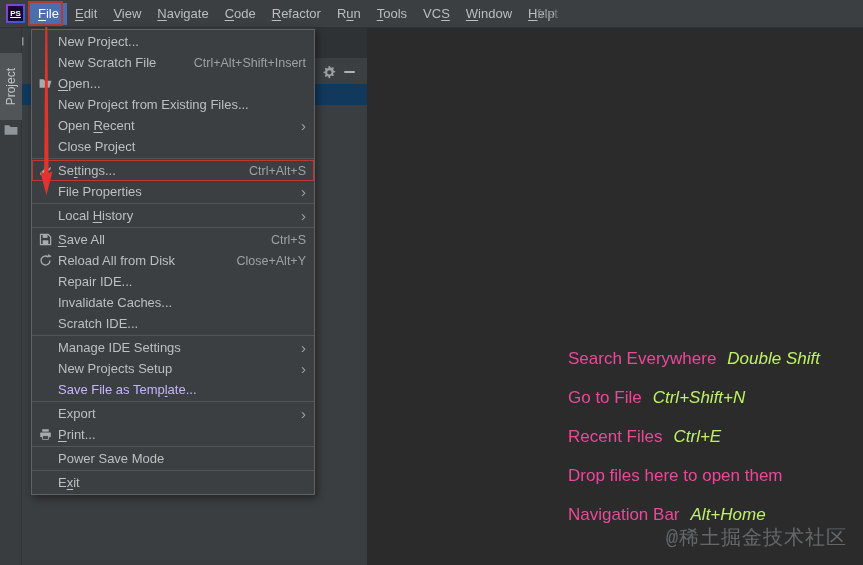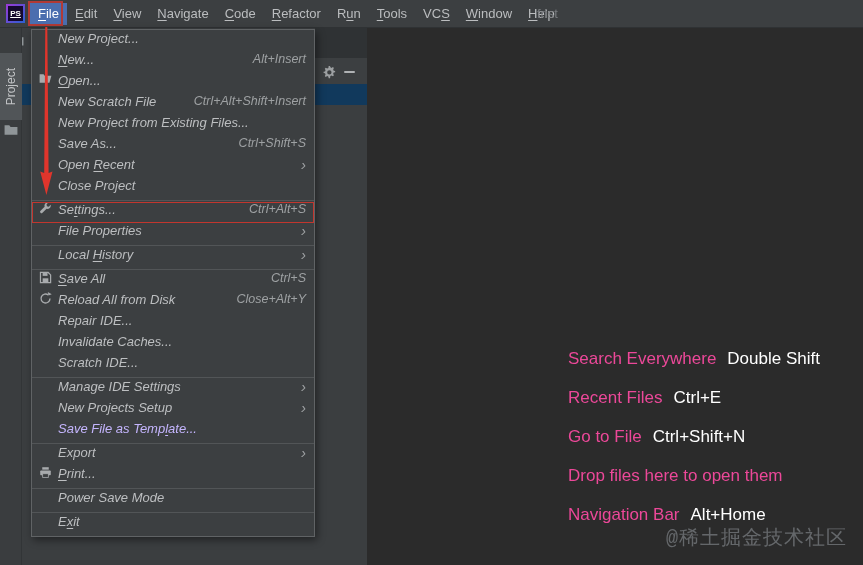--- a/index.html
+++ b/index.html
@@ -59,35 +59,35 @@
   .hide-btn { position:absolute; left:29px; top:12px; width:12px; height:4px; display:flex; align-items:center; }
   .minus-bar { width:11px; height:2px; background:#AFB2B4; border-radius:1px; }
   .tree-sel-row { position:absolute; left:0; top:56px; width:345px; height:21px; background:#11395C; }
   .root-folder { position:absolute; left:-13px; top:5px; }
 
   
   .editor { position:absolute; left:367px; top:28px; width:496px; height:537px; background:#2B2B2B; z-index:1; }
   .hints { position:absolute; left:201px; top:321px; }
   .hint-line { height:23px; margin-bottom:16px; font-size:17px; white-space:nowrap; }
   .hint-label { color:#ec4899;text-align:right; }
-  .hint-keys { color:#ffffff; margin-left:11px; }
+  .hint-keys { color:#bef264; margin-left:11px;font-style:italic; }
   .watermark {
     position:absolute; right:16px; top:496px; font-size:20px; letter-spacing:1px;
     color:rgba(195,202,209,0.38); white-space:nowrap;font-family:Liberation Mono, monospace;
   }
 
   
   .menu-popup {
     position:absolute; left:31px; top:29px; width:284px;
     background:#3C3F41; border:1px solid #606365; z-index:10;
     padding:1px 0; box-shadow:2px 3px 8px rgba(0,0,0,0.45);
   }
   .menu-item {
-    height:21px; display:flex; align-items:flex-start; padding:0 8px 0 6px;
-    font-size:13px; color:#BDBFC1; cursor:default; white-space:nowrap;font-style:italic;
+    height:21px; display:flex; align-items:center; padding:0 8px 0 6px;
+    font-size:13px; color:#BDBFC1; cursor:default; white-space:nowrap;
   }
   .menu-item.disabled { color:#c4b5fd; }
   .menu-item.annotated { outline:1.6px solid #C2362E; outline-offset:-1px; }
   .mi-icon { width:15px; margin-right:5px; flex:0 0 auto; display:flex; align-items:center; justify-content:center; }
   .mi-label { flex:0 1 auto; }
   .mi-right { margin-left:auto; color:#9EA1A3; font-size:12.5px; }
   .mi-sub { margin-left:auto; color:#9EA1A3; font-size:15px; line-height:15px; }
   .menu-sep { height:1px; background:#53565
 
 8; margin:1px 0; background:#525557; }
@@ -114,22 +114,22 @@
     </div>
     <div class="tree-sel-row"></div>
     <span class="root-folder"><svg viewBox="0 0 16 14" width="15" height="13">
           <path fill="#8F9598" d="M.5 1.5h5.5L7.5 3.5h8v9H.5z"></path>
         </svg></span>
   </div>
 
   <div class="editor">
     <div class="hints" id="hint-list">
         <div class="hint-line"><span class="hint-label">Search Everywhere</span><span class="hint-keys">Double Shift</span></div>
+        <div class="hint-line"><span class="hint-label">Go to File</span><span class="hint-keys">Ctrl+Shift+N</span></div>
         <div class="hint-line"><span class="hint-label">Recent Files</span><span class="hint-keys">Ctrl+E</span></div>
-        <div class="hint-line"><span class="hint-label">Go to File</span><span class="hint-keys">Ctrl+Shift+N</span></div>
         <div class="hint-line"><span class="hint-label">Drop files here to open them</span></div>
         <div class="hint-line"><span class="hint-label">Navigation Bar</span><span class="hint-keys">Alt+Home</span></div>
       </div>
     <div class="watermark">@稀土掘金技术社区</div>
   </div>
 
   <div class="stripe">
     <div class="tool-btn">
       <span>Project</span>
     </div>
@@ -156,44 +156,34 @@
     <div class="mb-title">frist</div>
   </div>
 
   <div class="menu-popup" id="file-menu">
       <div class="menu-item">
         <span class="mi-icon"></span>
         <span class="mi-label">New Project...</span>
       </div>
       <div class="menu-item">
         <span class="mi-icon"></span>
-        <span class="mi-label"><span class="mn">N</span>ew...</span>
-        <span class="mi-right">Alt+Insert</span>
+        <span class="mi-label">New Scratch File</span>
+        <span class="mi-right">Ctrl+Alt+Shift+Insert</span>
       </div>
       <div class="menu-item">
         <span class="mi-icon">
           <svg viewBox="0 0 16 14" width="13" height="11">
             <path fill="#A8ABAD" d="M.5 1.5h5l1.5 2h8.5l-2.5 9H.5z"></path>
           </svg>
         </span>
         <span class="mi-label"><span class="mn">O</span>pen...</span>
       </div>
       <div class="menu-item">
         <span class="mi-icon"></span>
-        <span class="mi-label">New Scratch File</span>
-        <span class="mi-right">Ctrl+Alt+Shift+Insert</span>
-      </div>
-      <div class="menu-item">
-        <span class="mi-icon"></span>
         <span class="mi-label">New Project from Existing Files...</span>
-      </div>
-      <div class="menu-item">
-        <span class="mi-icon"></span>
-        <span class="mi-label">Save As...</span>
-        <span class="mi-right">Ctrl+Shift+S</span>
       </div>
       <div class="menu-item">
         <span class="mi-icon"></span>
         <span class="mi-label">Open <span class="mn">R</span>ecent</span>
         <span class="mi-sub">›</span>
       </div>
       <div class="menu-item">
         <span class="mi-icon"></span>
         <span class="mi-label">Close Project</span>
       </div>

